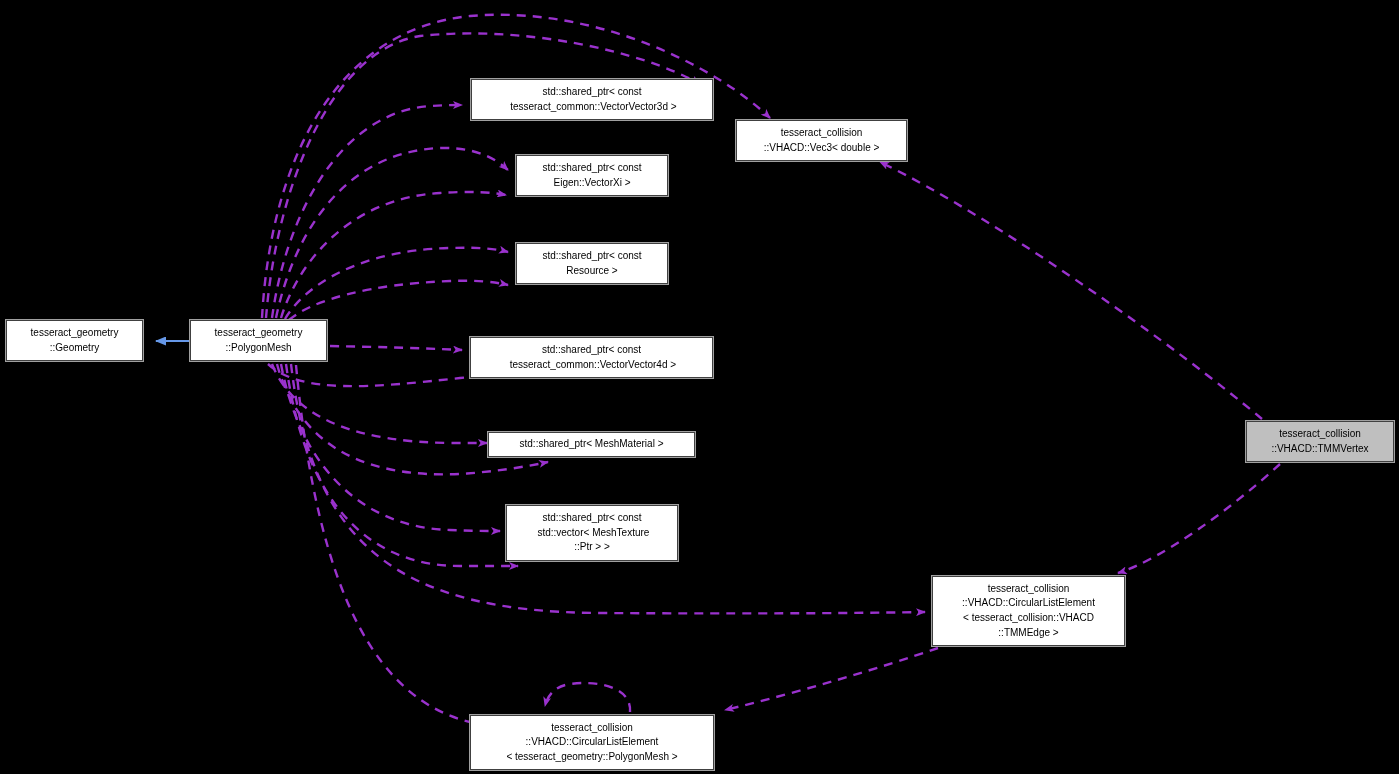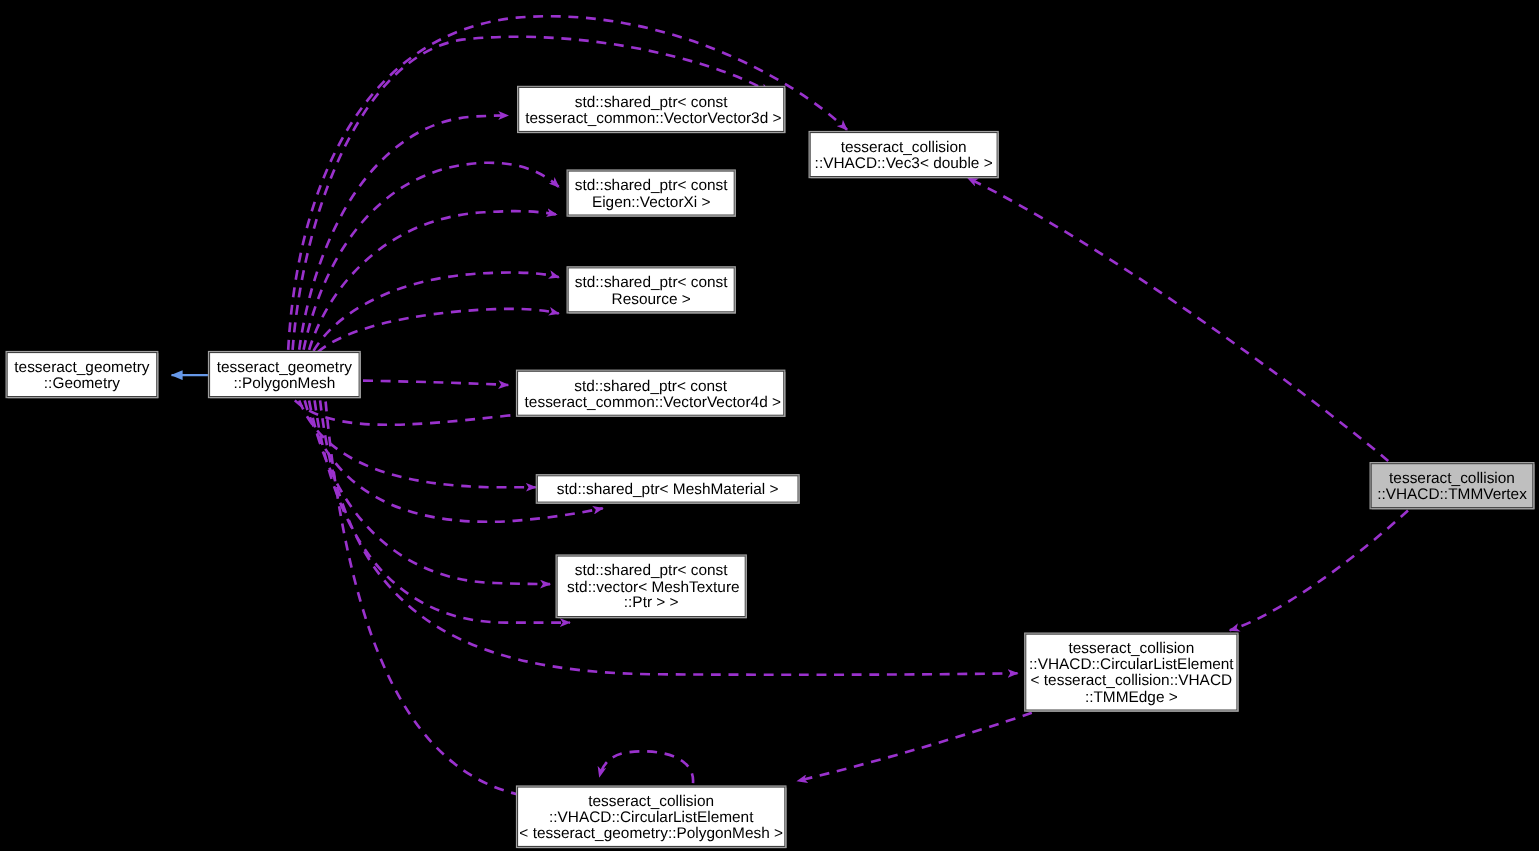--- a/index.html
+++ b/index.html
@@ -27,21 +27,21 @@
     box-sizing: border-box;
     background: #ffffff;
     border: 1px solid #404040;
     outline: 1px solid #a0a0a0;
     outline-offset: 0px;
     display: flex;
     align-items: center;
     justify-content: center;
     text-align: center;
     color: #000000;
-    font-size: 14px;
+    font-size: 10px;
     line-height: 14.6px;
     white-space: pre;
     z-index: 5;
     box-shadow: 1px 1px 0 0 #909090;
   }
   .node.highlight {
     background: #bfbfbf;
   }
   .node-label {
     display: block;
@@ -126,21 +126,21 @@
   <div class="node" style="left:516px; top:243px; width:152px; height:41px;">
     <span class="node-label">std::shared_ptr&lt; const
 Resource &gt;</span>
   </div>
 
   <div class="node" style="left:470px; top:337px; width:243px; height:41px;">
     <span class="node-label">std::shared_ptr&lt; const
  tesseract_common::VectorVector4d &gt;</span>
   </div>
 
-  <div class="node" style="left:488px; top:432px; width:238px; height:25px;">
+  <div class="node" style="left:488px; top:432px; width:207px; height:25px;">
     <span class="node-label">std::shared_ptr&lt; MeshMaterial &gt;</span>
   </div>
 
   <div class="node" style="left:506px; top:505px; width:172px; height:56px;">
     <span class="node-label">std::shared_ptr&lt; const
  std::vector&lt; MeshTexture
 ::Ptr &gt; &gt;</span>
   </div>
 
   <div class="node" style="left:736px; top:120px; width:171px; height:41px;">

